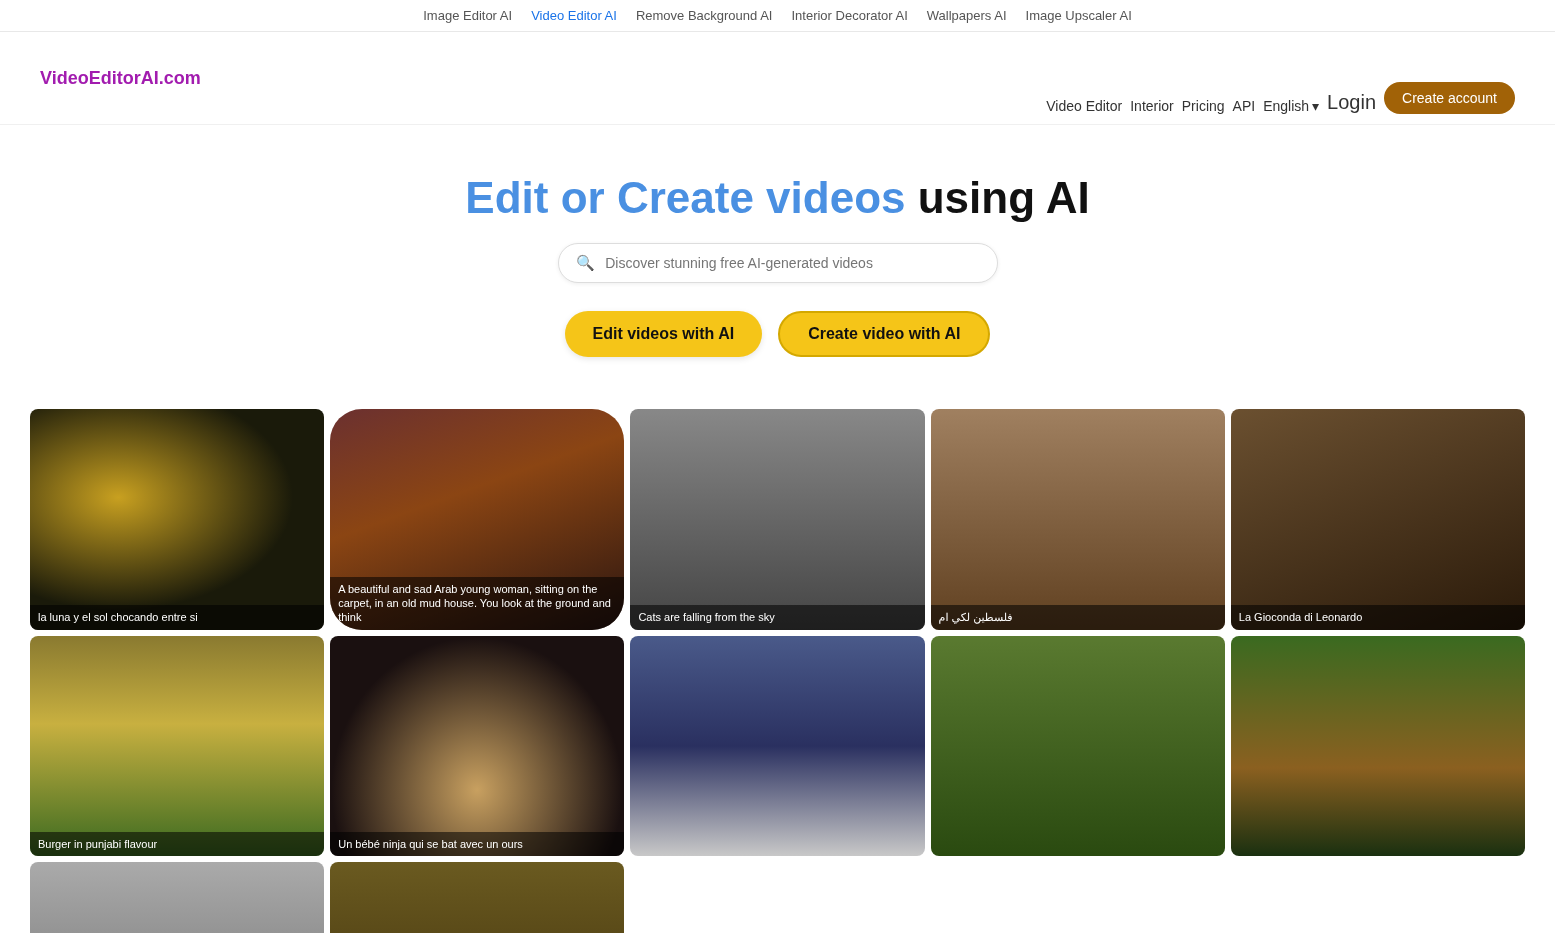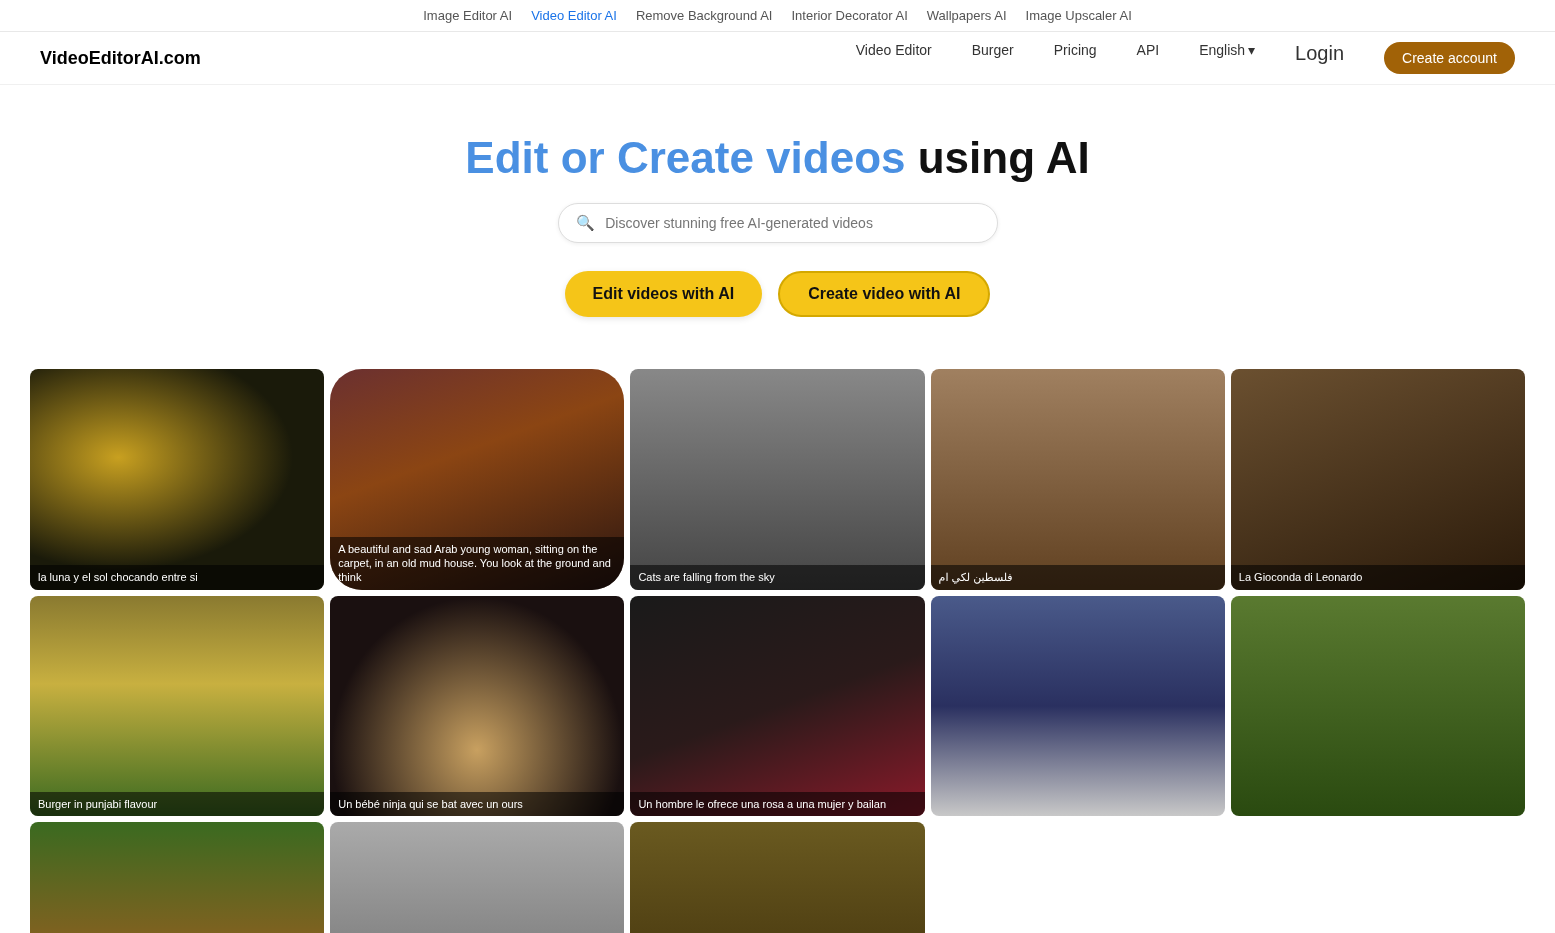--- a/index.html
+++ b/index.html
@@ -28,27 +28,28 @@
     .main-nav {
       display: flex;
       align-items: center;
       justify-content: space-between;
       padding: 10px 40px;
       border-bottom: 1px solid #f0f0f0;
     }
     .logo {
       font-size: 18px;
       font-weight: 700;
-      color: #000000;
+      color: #a21caf;
       text-decoration: none;
     }
     .nav-links {
       display: flex;
-      align-items: flex-start;
-      gap: 40px;
+      align-items: flex-end;
+      gap: 8px;
+      margin-top: 40px;
     }
     .nav-links a {
       font-size: 14px;
       color: #333;
       text-decoration: none;
       cursor: pointer;
     }
     .nav-lang {
       font-size: 14px;
       color: #333;
@@ -178,21 +179,21 @@
   <a>Remove Background AI</a>
   <a>Interior Decorator AI</a>
   <a>Wallpapers AI</a>
   <a>Image Upscaler AI</a>
 </div>
 
 <nav class="main-nav">
   <a class="logo">VideoEditorAI.com</a>
   <div class="nav-links">
     <a>Video Editor</a>
-    <a>Burger</a>
+    <a>Interior</a>
     <a>Pricing</a>
     <a>API</a>
     <span class="nav-lang">
       <span>English</span>
       <span>▾</span>
     </span>
     <span class="nav-login">Login</span>
     <button class="btn-create">Create account</button>
   </div>
 </nav>
@@ -227,21 +228,18 @@
     </div>
     <div class="video-item" style="background: linear-gradient(160deg, rgb(107, 80, 48) 0%, rgb(42, 26, 10) 100%);">
       <div class="video-caption">La Gioconda di Leonardo</div>
     </div>
     <div class="video-item" style="background: linear-gradient(rgb(138, 122, 48) 0%, rgb(200, 176, 64) 40%, rgb(58, 106, 32) 100%);">
       <div class="video-caption">Burger in punjabi flavour</div>
     </div>
     <div class="video-item" style="background: radial-gradient(at 50% 70%, rgb(200, 160, 96) 0%, rgb(26, 16, 16) 70%);">
       <div class="video-caption">Un bébé ninja qui se bat avec un ours</div>
     </div>
-    <div class="video-item" style="background: linear-gradient(160deg, rgb(26, 26, 26) 0%, rgb(42, 26, 26) 50%, rgb(139, 26, 42) 100%);">
-      <div class="video-caption">Un hombre le ofrece una rosa a una mujer y bailan</div>
-    </div>
     <div class="video-item" style="background: linear-gradient(rgb(74, 90, 138) 0%, rgb(42, 48, 96) 50%, rgb(200, 200, 200) 100%);"></div>
     <div class="video-item" style="background: linear-gradient(rgb(90, 122, 48) 0%, rgb(42, 74, 16) 100%);"></div>
     <div class="video-item" style="background: linear-gradient(rgb(58, 106, 32) 0%, rgb(139, 96, 32) 60%, rgb(26, 48, 16) 100%);"></div>
     <div class="video-item" style="background: linear-gradient(rgb(170, 170, 170) 0%, rgb(102, 102, 102) 100%);"></div>
     <div class="video-item" style="background: linear-gradient(rgb(106, 90, 32) 0%, rgb(58, 42, 8) 100%);"></div>
   </div>
 
 </body></html>

